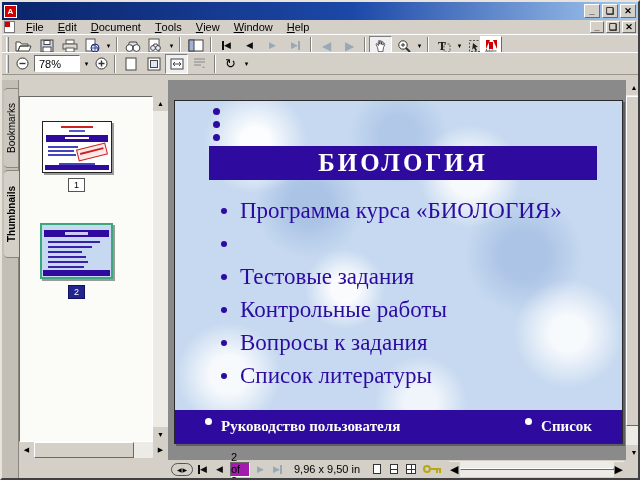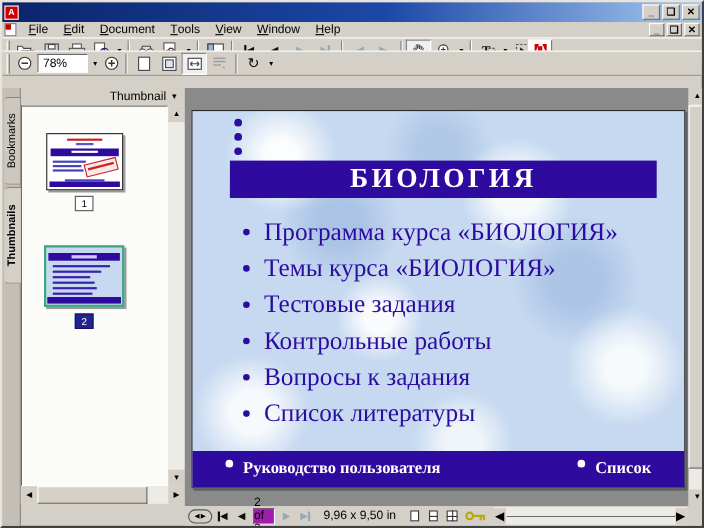--- a/index.html
+++ b/index.html
@@ -26,21 +26,21 @@
   .wbtn-s{width:14px;height:12px;}
   
   .menubar{position:absolute;left:0;top:18px;width:100%;height:14px;display:flex;align-items:center;background:#d4d0c8;}
   .docicon{width:11px;height:12px;background:#fff;border:1px solid #777;margin:0 4px 0 2px;position:relative;}
   .docicon::after{content:"";position:absolute;left:0;top:0;width:5px;height:5px;background:#c00;}
   .menu-item{padding:0 7px;height:14px;display:flex;align-items:center;}
   .menubar .wctrl{margin-left:auto;margin-right:2px;}
   
   .toolbar{position:absolute;left:0;width:100%;height:23px;display:flex;align-items:center;
     border-top:1px solid #fff;border-bottom:1px solid #9a968e;background:#d4d0c8;padding-left:4px;}
-  .t1{top:32px;} .t2{top:44px;}
+  .t1{top:32px;} .t2{top:50px;}
   .tbtn{width:23px;height:20px;}
   .dd{width:9px;height:20px;font-size:7px;display:flex;align-items:center;justify-content:center;color:#000;}
   .grip{width:3px;height:18px;border-left:1px solid #fff;border-right:1px solid #808080;margin-right:3px;}
   svg.ic{display:block;}
   .navglyph{font-size:9px;line-height:1;display:flex;align-items:center;gap:0;}
   .bar2{width:2px;height:9px;background:currentColor;}
   .disabled{color:#97a8b6;}
   .enabledarrow{color:#0d0d0d;}
   .adobe-btn{position:absolute;left:478px;top:1px;width:22px;height:21px;background:#fff;
     border:1px solid;border-color:#fff #6a6a6a #6a6a6a #fff;display:flex;flex-direction:column;align-items:center;justify-content:center;}
@@ -355,24 +355,20 @@
     </div>
     <div class="dd">▾</div>
   </div>
 
   <div class="tabstrip">
     <div class="vtab" style="top:8px;height:80px;">Bookmarks</div>
     <div class="vtab sel" style="top:90px;height:88px;">Thumbnails</div>
   </div>
 
   <div class="thumbpane">
-    <div class="paneheader">
-      <span>Thumbnail</span>
-      <span class="arrowfont">▼</span>
-    </div>
     <div class="panecontent">
       <div class="thumb1">
         <span class="m-line" style="left:18px;right:18px;top:4px;background:#c22;"></span>
         <span class="m-line" style="left:26px;right:26px;top:8px;background:#55c;"></span>
         <div class="band">
             <i></i>
           </div>
         <span class="m-line" style="left:5px;width:30px;top:24px;background:#44b;"></span>
         <span class="m-line" style="left:5px;width:26px;top:28px;background:#44b;"></span>
         <span class="m-line" style="left:5px;width:28px;top:32px;background:#44b;"></span>
@@ -418,21 +414,20 @@
       <div class="banner">
         <span>БИОЛОГИЯ</span>
       </div>
       <ul class="bullets">
         <li>
             <span class="bdot"></span>
             <span>Программа курса «БИОЛОГИЯ»</span>
           </li>
         <li>
             <span class="bdot"></span>
-            <span>Темы курса «БИОЛОГИЯ»</span>
           </li>
         <li>
             <span class="bdot"></span>
             <span>Тестовые задания</span>
           </li>
         <li>
             <span class="bdot"></span>
             <span>Контрольные работы</span>
           </li>
         <li>

